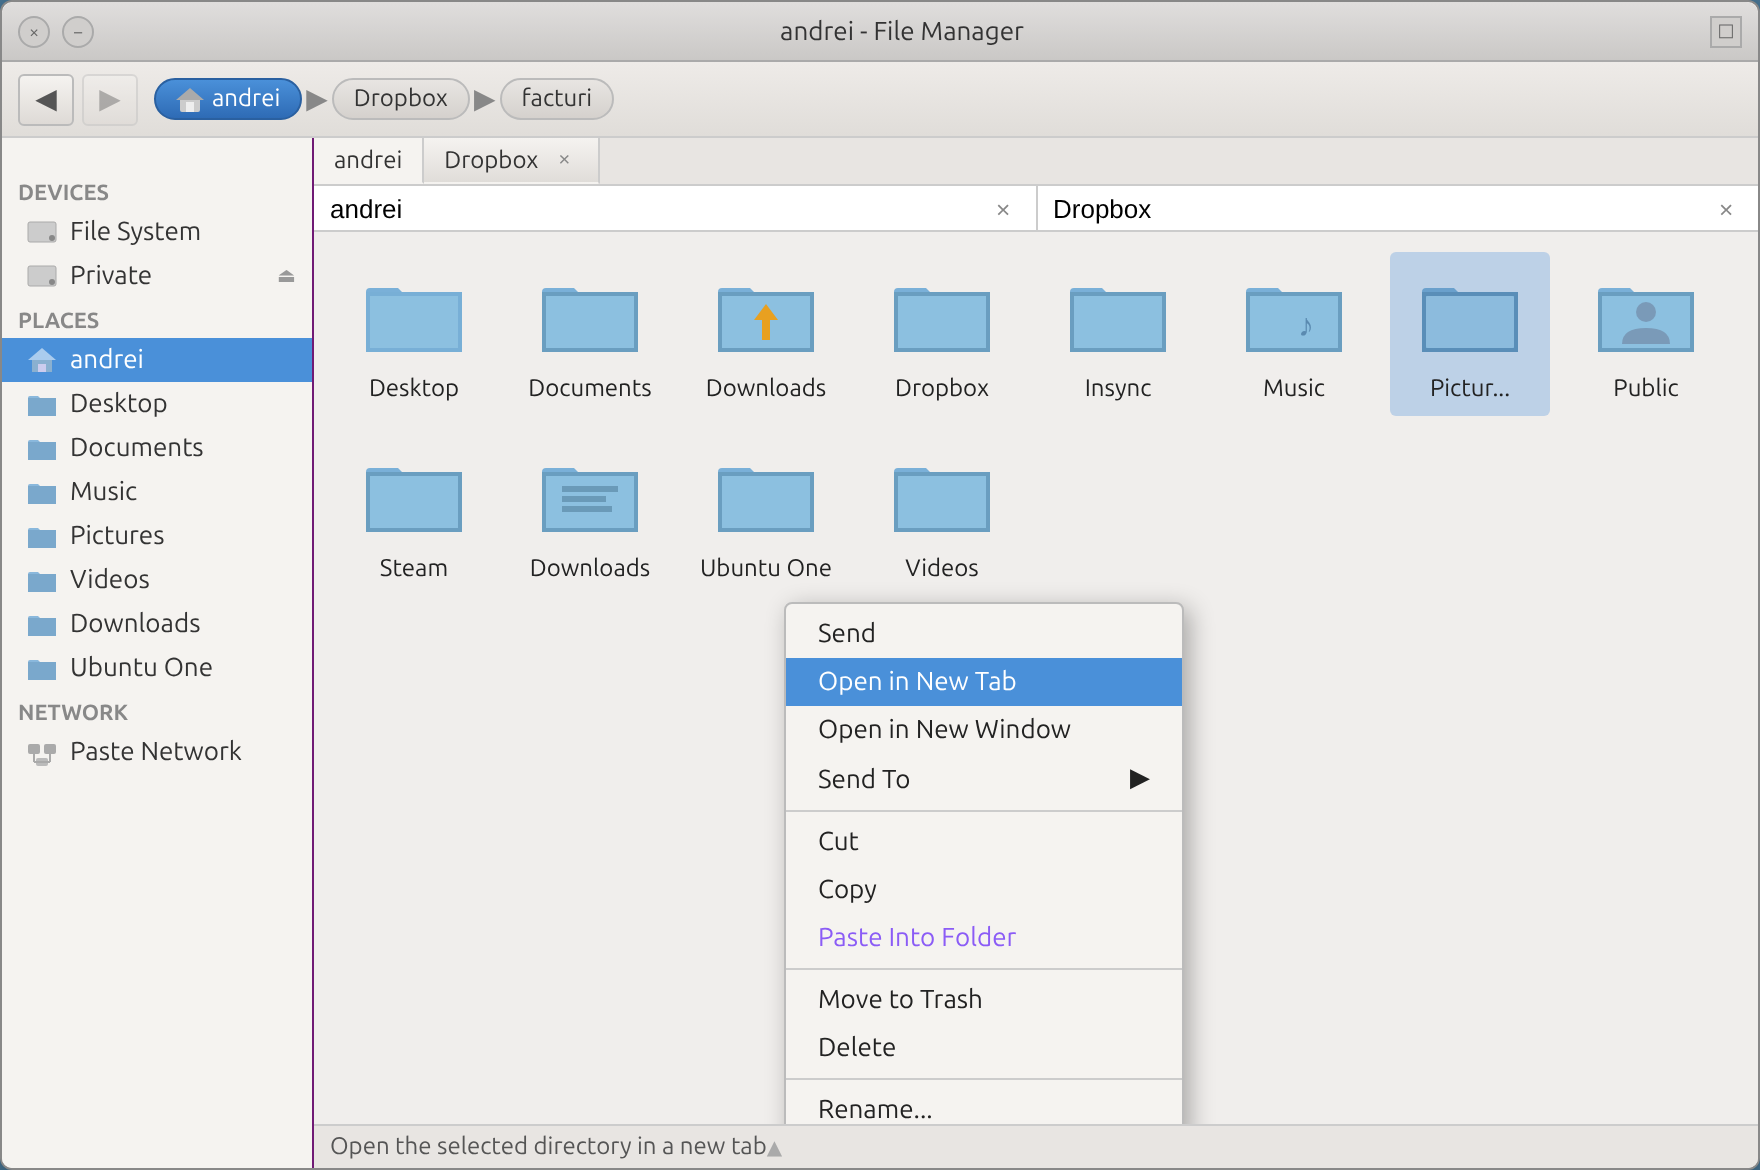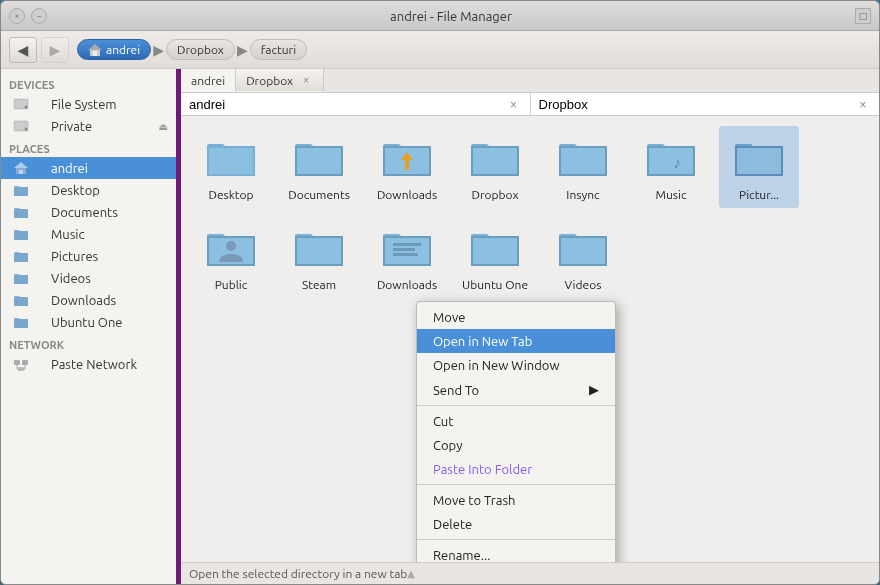--- a/index.html
+++ b/index.html
@@ -126,40 +126,40 @@
 
     
     .main-area {
       display: flex;
       flex: 1;
       overflow: hidden;
     }
 
     
     .sidebar {
-      width: 180px;
+      width: 156px;
       background: #f5f3f0;
-      border-right: 5px solid #701a75;
+      border-right: 1px solid #701a75;
       overflow-y: auto;
       flex-shrink: 0;
-      padding: 4px 0;
+      padding: 16px 0;
       position: relative;
     }
     .sidebar-section {
       padding: 6px 8px 2px 8px;
       font-size: 11px;
       font-weight: bold;
       color: #888;
       text-transform: uppercase;
     }
     .sidebar-item {
       display: flex;
       align-items: center;
       padding: 3px 8px 3px 12px;
-      gap: 22px;
+      gap: 6px;
       cursor: pointer;
       color: #333;
       font-size: 13px;
     }
     .sidebar-item.active {
       background: #4a90d9;
       color: white;
     }
     .sidebar-item .icon {
       width: 16px;
@@ -645,21 +645,21 @@
         <div class="file-item">
           <svg class="folder-svg" viewBox="0 0 52 44">
             <path d="M2,10 L2,40 L50,40 L50,10 Z" fill="#6a9ec0"></path>
             <path d="M2,10 Q2,8 4,8 L18,8 L20,10 Z" fill="#7ab0d8"></path>
             <path d="M4,12 L48,12 L48,38 L4,38 Z" fill="#8cc0e0"></path>
           </svg>
           <span class="file-label">Videos</span>
         </div>
 
         <div class="context-menu">
-          <div class="ctx-item">Move</div>
+          <div class="ctx-item">Send</div>
           <div class="ctx-item highlighted">Open in New Tab</div>
           <div class="ctx-item">Open in New Window</div>
           <div class="ctx-item ctx-item-arrow">
             <span>Send To</span>
             <span>▶</span>
           </div>
           <div class="ctx-separator"></div>
           <div class="ctx-item">Cut</div>
           <div class="ctx-item">Copy</div>
           <div class="ctx-item disabled">Paste Into Folder</div>

